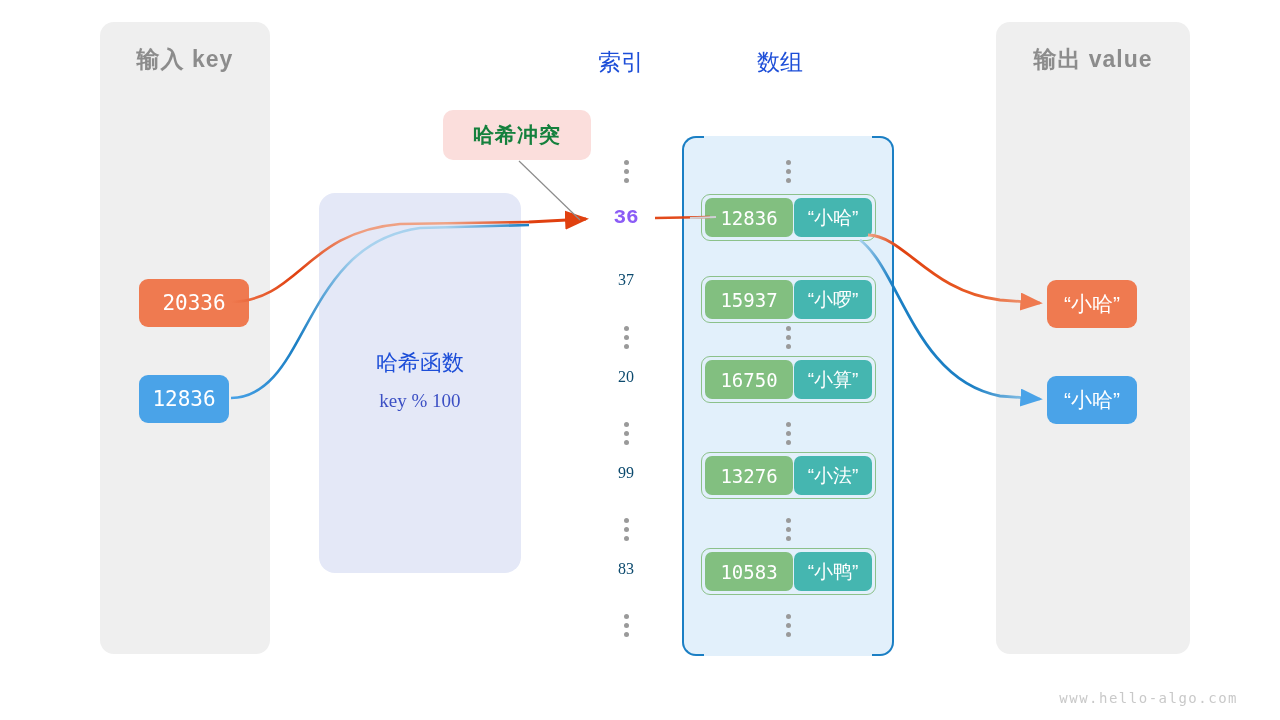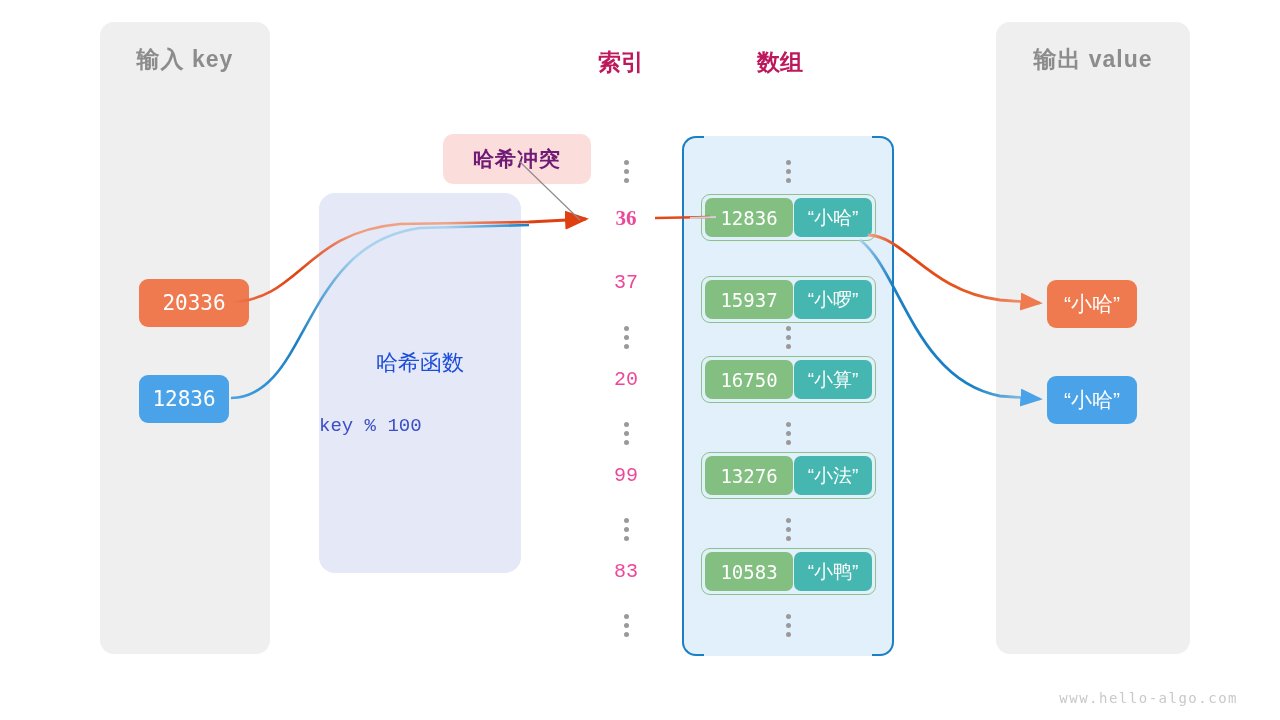--- a/index.html
+++ b/index.html
@@ -56,43 +56,42 @@
     width: 100%;
     text-align: center;
     font-size: 22px;
     color: #1d4ed8;
     font-weight: normal;
   }
   #hash-box .hf-formula {
     position: absolute;
     top: 197px;
     width: 100%;
+    text-align: center;
     font-size: 19px;
     color: #3b4fc4;
-    font-family: Liberation Mono, monospace;
-    margin-top: 25px;
+    font-family: Liberation Serif, serif;
   }
 
   
   #collision-badge {
     position: absolute;
     left: 443px;
     top: 110px;
     width: 148px;
     height: 50px;
     background: #fbdedc;
     border-radius: 10px;
     display: flex;
     align-items: center;
     justify-content: center;
     font-size: 21px;
     font-weight: bold;
-    color: #701a75;
+    color: #15803d;
     letter-spacing: 1px;
-    margin-top: 24px;
   }
 
   
   .kbox {
     position: absolute;
     border-radius: 9px;
     display: flex;
     align-items: center;
     justify-content: center;
     color: #ffffff;
@@ -104,22 +103,22 @@
 
   #in-key-0  { left: 139px; top: 279px; width: 110px; height: 48px; }
   #in-key-1  { left: 139px; top: 375px; width: 90px; height: 48px; }
   #out-val-0 { left: 1047px; top: 280px; width: 90px; height: 48px; }
   #out-val-1 { left: 1047px; top: 376px; width: 90px; height: 48px; }
 
   
   .col-head {
     position: absolute;
     font-size: 23px;
-    font-weight: bold;
-    color: #be185d;
+    font-weight: normal;
+    color: #1d4ed8;
     white-space: nowrap;
   }
   #head-index { left: 598px; top: 47px; }
   #head-array { left: 757px; top: 47px; }
 
   #subhead {
     position: absolute;
     left: 684px;
     top: 93px;
     width: 212px;
@@ -138,29 +137,29 @@
     left: 598px;
     top: 136px;
     width: 56px;
     height: 520px;
   }
   .idx-cell {
     position: absolute;
     left: 0;
     width: 56px;
     text-align: center;
-    color: #ec4899;
-    font-size: 20px;
-    font-family: Liberation Mono, monospace;
+    color: #0c4a6e;
+    font-size: 16px;
+    font-family: Liberation Serif, serif;
   }
   .idx-cell.hl {
-    color: #ec4899;
+    color: #8b5cf6;
     font-weight: bold;
     font-size: 21px;
-    font-family: Liberation Serif, serif;
+    font-family: Liberation Mono, monospace;
   }
   .vdots {
     position: absolute;
     left: 0;
     width: 56px;
     text-align: center;
     color: #9a9a9a;
     line-height: 0;
   }
   .vdots i {

